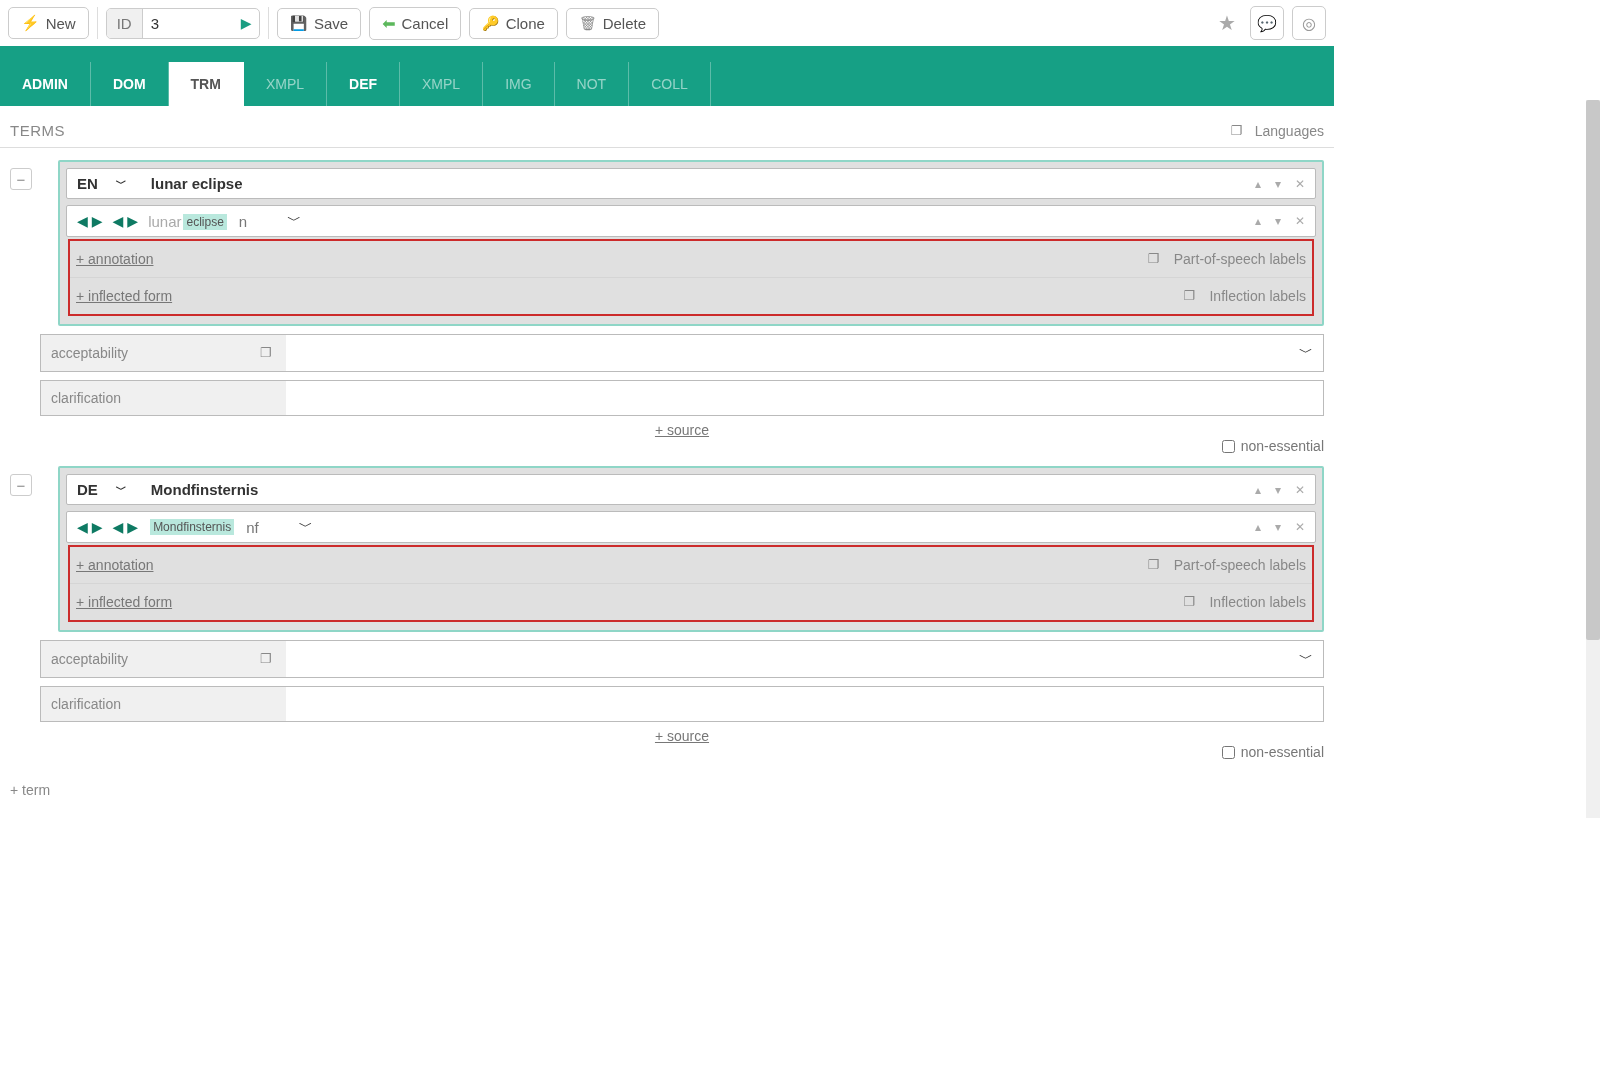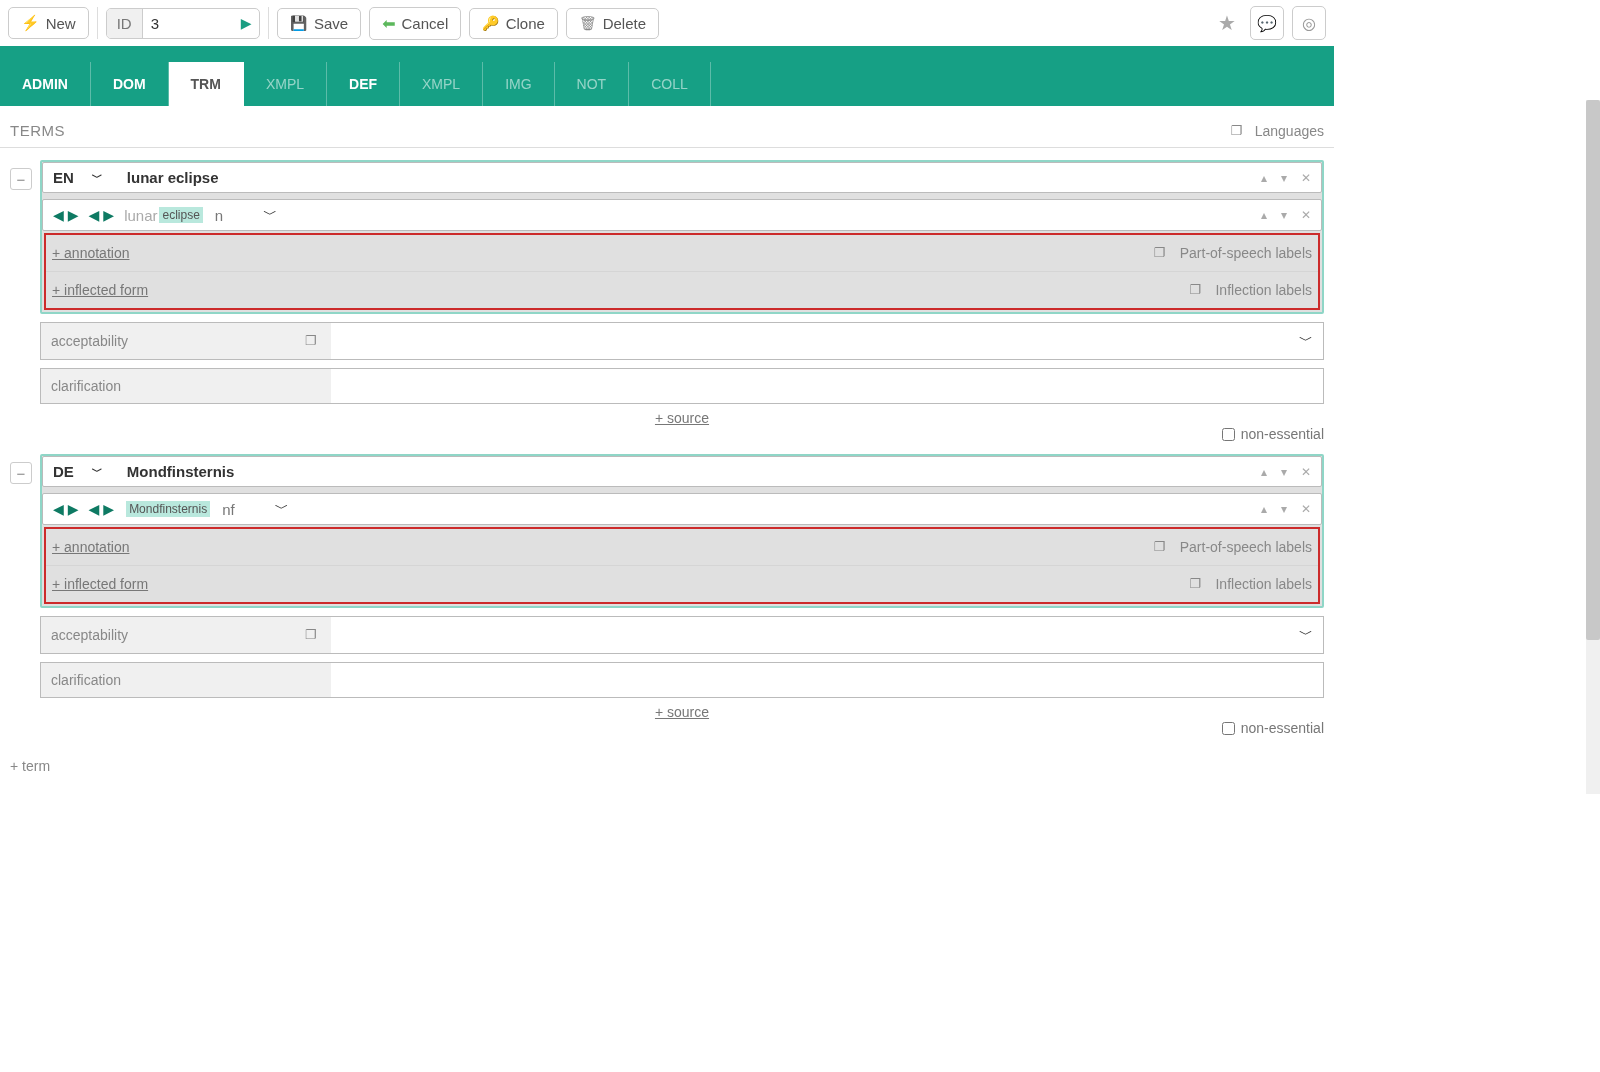--- a/index.html
+++ b/index.html
@@ -26,44 +26,44 @@
 
 
 .section-head { display: flex; align-items: center; padding: 16px 10px 8px 10px; border-bottom: 1px solid #ddd; }
 .section-title { color: #888; font-size: 15px; letter-spacing: 0.5px; }
 .langs-link { margin-left: auto; display: flex; gap: 8px; color: #888; cursor: pointer; }
 
 
 .content { padding: 12px 10px 20px 10px; }
 .term-row { display: flex; align-items: flex-start; gap: 8px; margin-bottom: 12px; }
 .minus-btn { width: 22px; height: 22px; border: 1px solid #ccc; border-radius: 3px; display: flex; align-items: center; justify-content: center; color: #888; cursor: pointer; margin-top: 8px; font-size: 15px; }
-.term-block { flex: 1; border: 2px solid #8fd6c7; background: #e0e0e0; padding: 0; border-radius: 2px; }
+.term-block { flex: 1; border: 2px solid #8fd6c7; background: #e0e0e0; padding: 6px; border-radius: 2px; margin-left: 18px; }
 
 .term-head { display: flex; align-items: center; background: #fff; border: 1px solid #bbb; border-radius: 2px; padding: 6px 10px; margin-bottom: 6px; }
 .lang-sel { font-weight: bold; font-size: 15px; display: flex; align-items: center; gap: 18px; cursor: pointer; padding-right: 12px; }
 .chev-down { font-size: 11px; color: #333; }
 .term-text { font-weight: bold; font-size: 15px; margin-left: 12px; flex: 1; }
 .row-controls { display: flex; gap: 14px; color: #aaa; font-size: 12px; }
 .row-controls span { cursor: pointer; }
 
 .word-row { display: flex; align-items: center; background: #fff; border: 1px solid #bbb; border-radius: 2px; padding: 6px 10px; }
 .nav-arrows { display: flex; gap: 4px; margin-right: 10px; }
 .nav-arrows span { color: #0e7a63; font-size: 14px; cursor: pointer; }
-.word-parts { display: flex; gap: 2px; align-items: flex-start; }
+.word-parts { display: flex; gap: 2px; align-items: flex-end; }
 .word-dim { color: #aaa; font-size: 15px; }
 .word-hl { background: #b9e8dd; padding: 1px 3px; font-size: 12px; color: #555; }
 .pos { margin-left: 12px; color: #777; font-size: 15px; }
 .word-dd { margin-left: 40px; color: #333; cursor: pointer; }
 
 .attr-row { display: flex; align-items: center; padding: 10px 6px; color: #777; }
 .attr-add { cursor: pointer; text-decoration: underline; }
 .attr-right { margin-left: auto; display: flex; align-items: center; gap: 10px; color: #888; cursor: pointer; }
 .highlight-box { border: 2px solid #cc2b2b; margin: 2px 2px 2px 2px; }
 .field-pair { flex: 1; display: flex; border: 1px solid #bbb; }
-.field-label { width: 290px; background: #f0f0f0; padding: 9px 10px; color: #888; display: flex; align-items: center; justify-content: space-between; }
+.field-label { width: 245px; background: #f0f0f0; padding: 9px 10px; color: #888; display: flex; align-items: center; justify-content: space-between; }
 .field-value { flex: 1; padding: 9px 10px; background: #fff; display: flex; align-items: center; }
 .field-value select, .field-value .dd-arrow { margin-left: auto; }
 .dd-arrow { color: #333; cursor: pointer; }
 
 .bottom-row { display: flex; align-items: center; padding: 6px 0 0 48px; color: #777; flex-direction: column; }
 .noness { margin-left: auto; display: flex; align-items: center; gap: 6px; }
 
 .add-term { color: #888; padding: 10px 0 0 0; cursor: pointer; }
 
 

